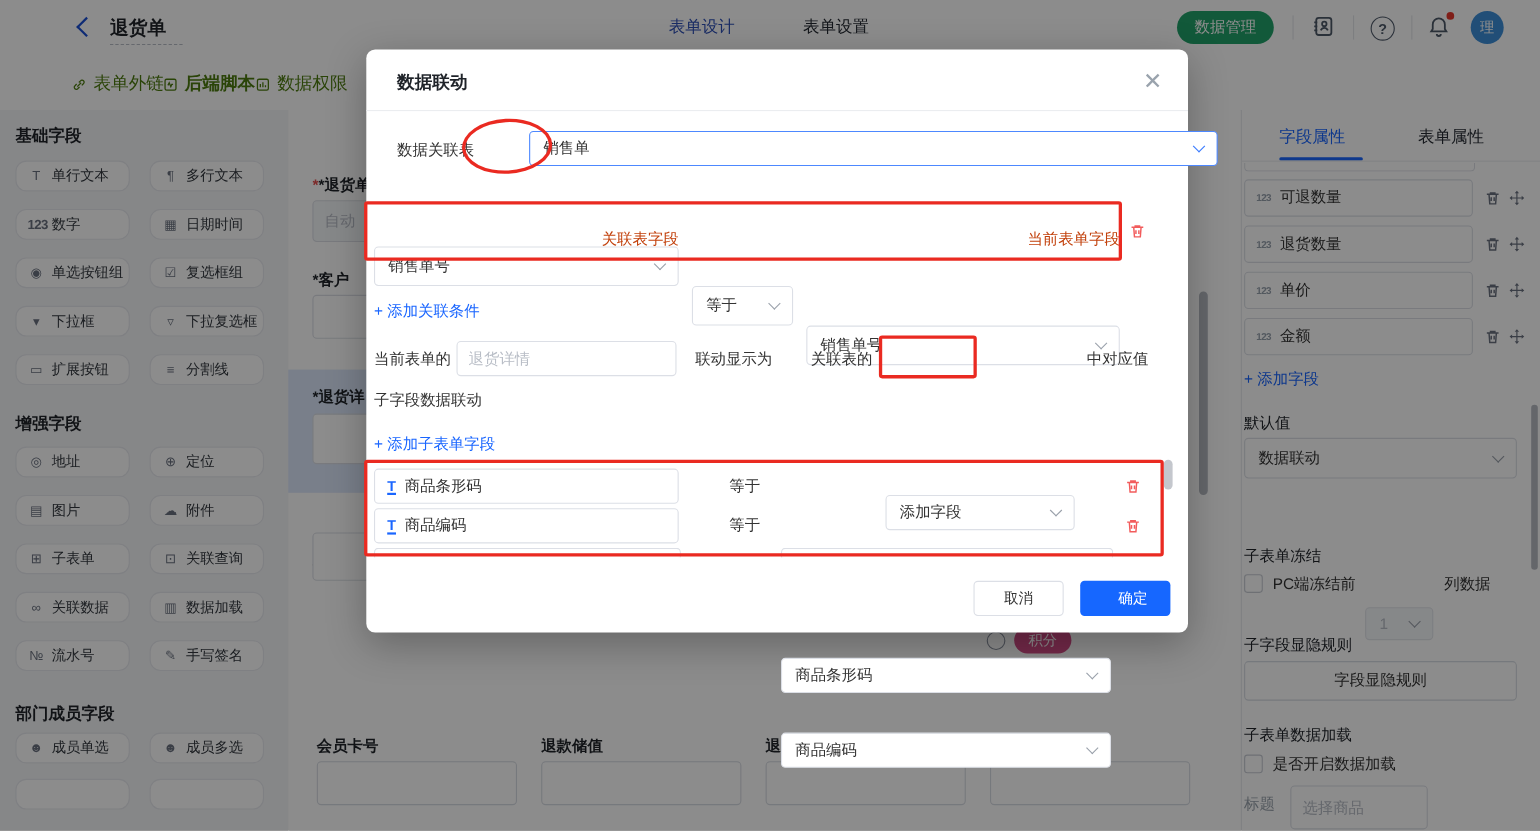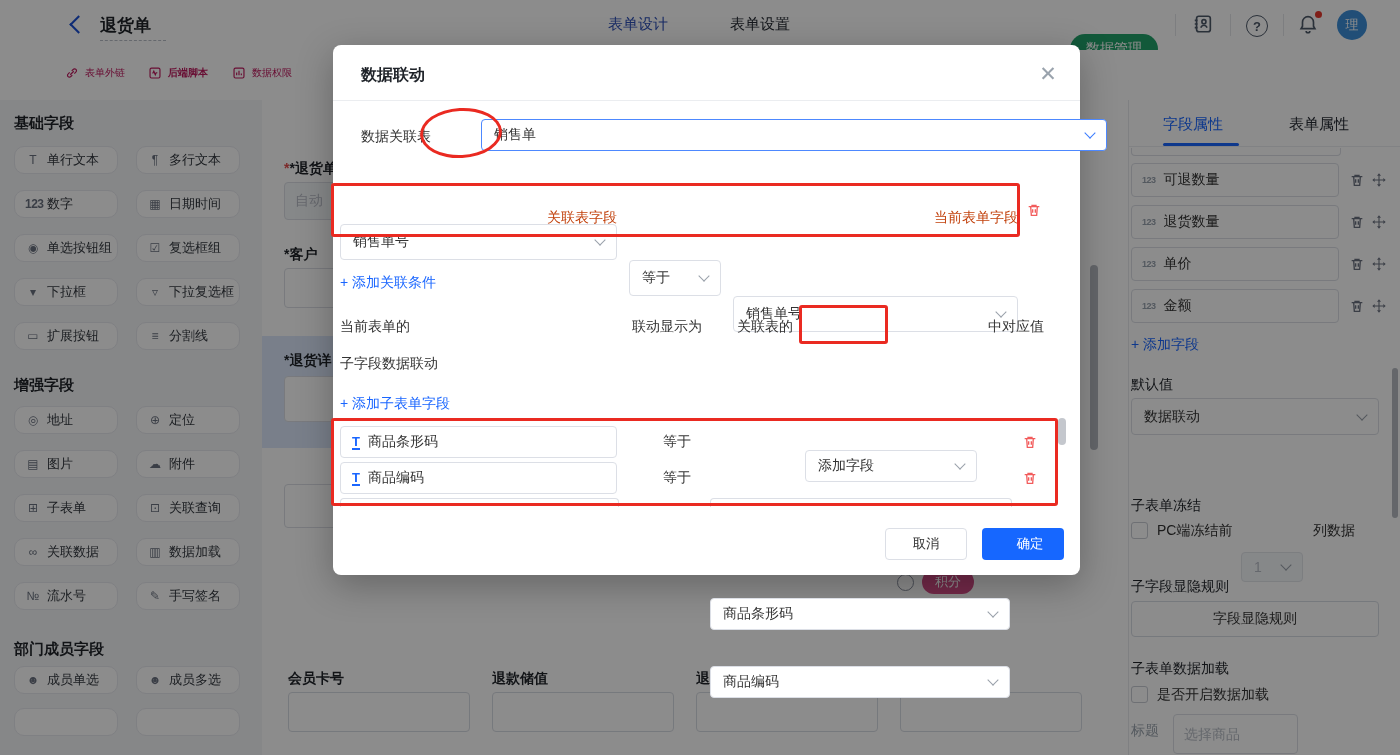--- a/index.html
+++ b/index.html
@@ -6,30 +6,30 @@
   #app{position:relative;width:1400px;height:755px;background:#fff;overflow:hidden;
        font-family:"Liberation Sans","DejaVu Sans",sans-serif;color:#262b33;font-size:14px;}
   .abs{position:absolute;}
   
   .topbar{left:0;top:0;width:1400px;height:50px;background:#fff;border-bottom:1px solid #eef0f3;}
   .back-chev{left:72px;top:18px;width:11px;height:11px;border-left:2.5px solid #1a4fd6;border-bottom:2.5px solid #1a4fd6;transform:rotate(45deg);}
   .doc-title{left:100px;top:14px;font-size:17px;font-weight:700;color:#1f2329;}
   .doc-title-underline{left:100px;top:40px;width:66px;border-bottom:1px dashed #b9bec7;}
   .nav-tab{top:15px;font-size:15px;}
   .nav-tab.active{color:#2f51b8;}
-  .pill{border-radius:16px;display:flex;align-items:center;justify-content:center;font-size:14px;margin-top:24px;}
+  .pill{border-radius:16px;display:flex;align-items:center;justify-content:center;font-size:14px;}
   .btn-green{left:1070px;top:10px;width:88px;height:30px;background:#22a36a;color:#fff;}
   .top-sep{top:14px;width:1px;height:22px;background:#e3e5e9;}
   .top-icon{top:13px;width:24px;height:24px;color:#4e5969;}
   .help-circle{width:20px;height:20px;border:1.7px solid #4e5969;border-radius:50%;display:flex;align-items:center;justify-content:center;font-size:13px;font-weight:700;color:#4e5969;}
   .red-dot{position:absolute;right:-1px;top:-2px;width:7px;height:7px;background:#e8382d;border-radius:50%;}
   .avatar{left:1337px;top:10px;width:30px;height:30px;border-radius:50%;background:#3d8fd9;color:#fff;display:flex;align-items:center;justify-content:center;font-size:13px;}
   
   .toolbar{left:0;top:50px;width:1400px;height:50px;background:#fff;border-bottom:1px solid #eef0f3;}
-  .tb-item{top:16px;color:#be185d;font-size:10px;display:flex;align-items:center;gap:6px;}
+  .tb-item{top:16px;color:#4d7c0f;font-size:16px;display:flex;align-items:center;gap:6px;}
   .btn-preview{left:1176px;top:59px;width:68px;height:32px;background:#fff;border:1px solid #2f51b8;color:#2f51b8;}
   .btn-save{left:1258px;top:59px;width:68px;height:32px;background:#2b52c9;color:#fff;}
   .btn-share{left:1340px;top:58px;width:34px;height:34px;border-radius:50%;border:1px solid #dbe2f5;display:flex;align-items:center;justify-content:center;color:#2b52c9;}
   
   .sidebar{left:0;top:100px;width:262px;height:655px;background:#f5f6f8;border-right:1px solid #e8eaed;}
   .side-title{left:14px;font-size:15px;font-weight:700;color:#1f2329;}
   .fbtn{width:104px;height:28px;background:#fff;border:1px solid #e7e9ee;border-radius:10px;display:flex;align-items:center;gap:6px;padding-left:10px;box-sizing:border-box;font-size:13px;color:#33383f;}
   .fbtn .fi{width:16px;text-align:center;color:#6b7280;font-size:12px;flex:none;}
   
   .canvas{left:262px;top:100px;width:866px;height:655px;background:#fff;}
@@ -391,20 +391,21 @@
       <span>销售单号</span>
         <i class="chev"></i>
     </div>
     <span class="abs trash" style="left:693px;top:157px;"><svg viewBox="0 0 24 24" width="16" height="16" fill="none" stroke="currentColor" stroke-width="2">
           <path d="M4 7h16M9 7V5h6v2M7 7l1 13h8l1-13M10 11v5M14 11v5"></path>
         </svg></span>
 
     <span class="abs blue-link" style="left:7px;top:229px;">+ 添加关联条件</span>
 
     <span class="abs m-label" style="left:7px;top:273px;">当前表单的</span>
+    <input class="abs txt" style="left: 82px; top: 265px; width: 200px; height: 32px;" placeholder="退货详情">
     <span class="abs m-label" style="left:299px;top:273px;">联动显示为</span>
     <span class="abs m-label" style="left:404px;top:273px;">关联表的</span>
     <div class="abs sel" style="left:472px;top:265px;width:172px;height:32px;">
       <span>添加字段</span>
         <i class="chev"></i>
     </div>
     <span class="abs m-label" style="left:655px;top:273px;">中对应值</span>
 
     <span class="abs m-label" style="left:7px;top:310px;">子字段数据联动</span>
     <span class="abs blue-link" style="left:7px;top:350px;">+ 添加子表单字段</span>

